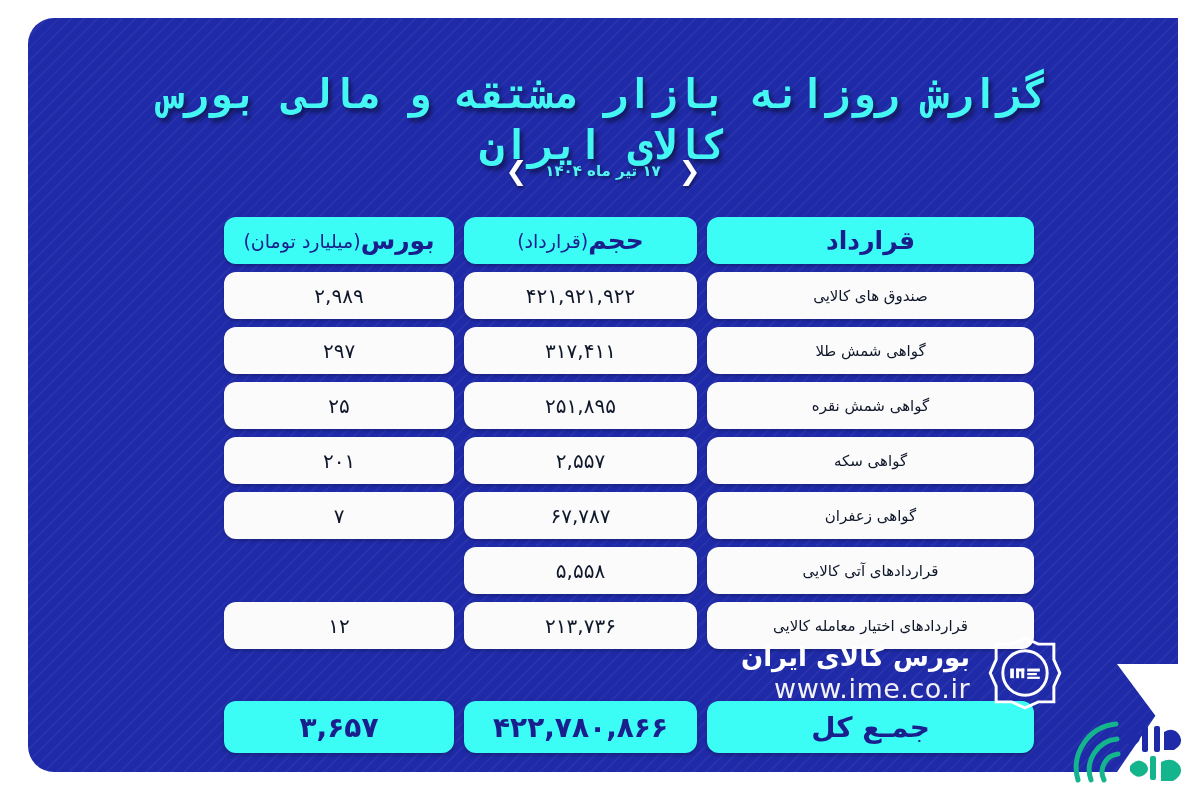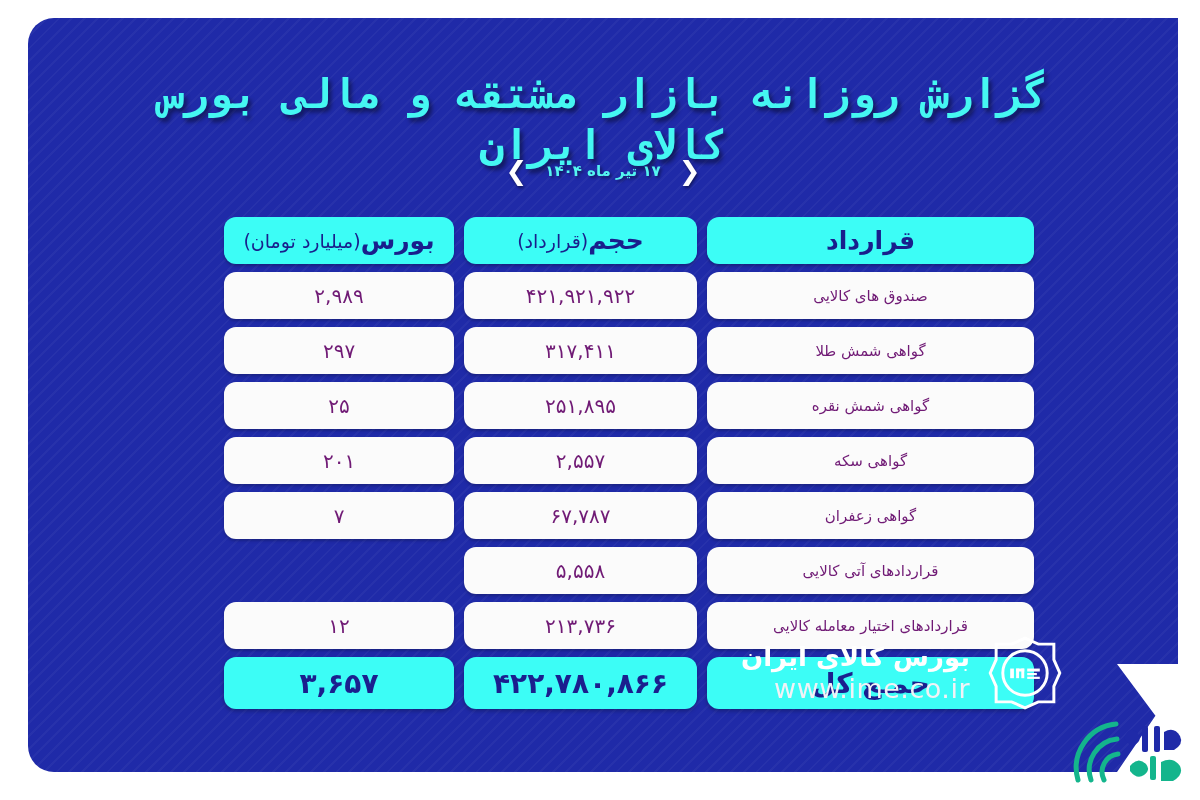--- a/index.html
+++ b/index.html
@@ -141,37 +141,38 @@
 
   .hdr-sub {
     font-size: 19px;
     font-weight: normal;
     letter-spacing: 0;
   }
 
   
   .row-body .cell {
     background: #fbfbfb;
-    color: #701a75;
+    color: #0f172a;
     font-weight: normal;
     box-shadow: 0 2px 3px rgba(0,0,0,0.22);
   }
   .row-body .c-hall { font-size: 15px; }
   .row-body .c-volume,
   .row-body .c-value { font-size: 20px; }
 
   
   .row-total { margin-top: 4px; }
   .row-total .cell {
     height: 52px;
     background: #3cfdf6;
     color: #1b1f8e;
     font-weight: bold;
     font-size: 28px;
     box-shadow: 0 2px 4px rgba(0,0,0,0.28);
+    margin-top: 44px;
   }
   .row-total .c-hall { letter-spacing: 1px; }
 
   
   .footer {
     position: absolute;
     right: 116px;
     bottom: 62px;
     display: flex;
     align-items: center;

